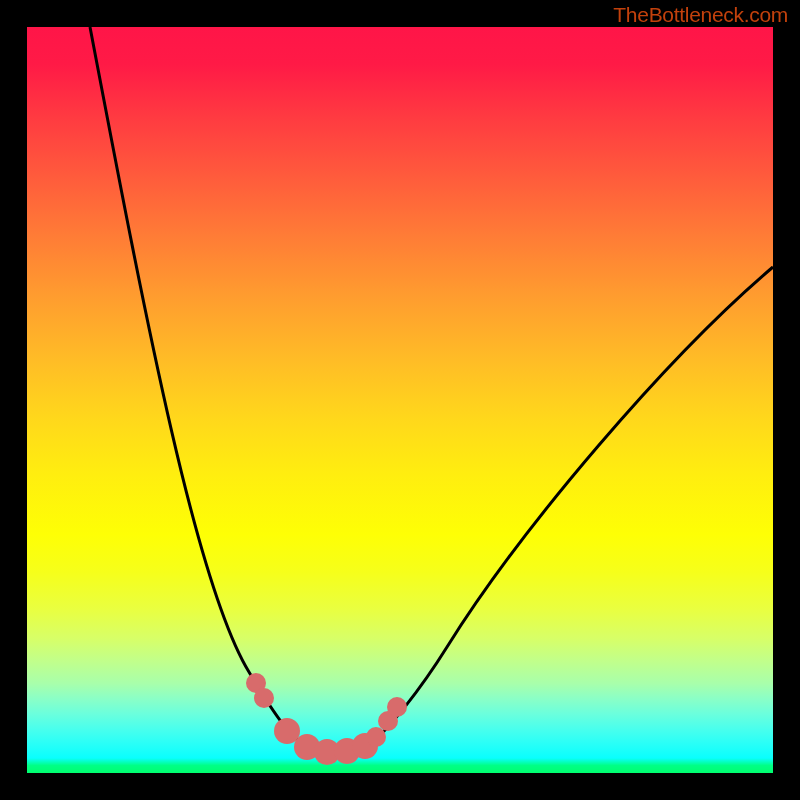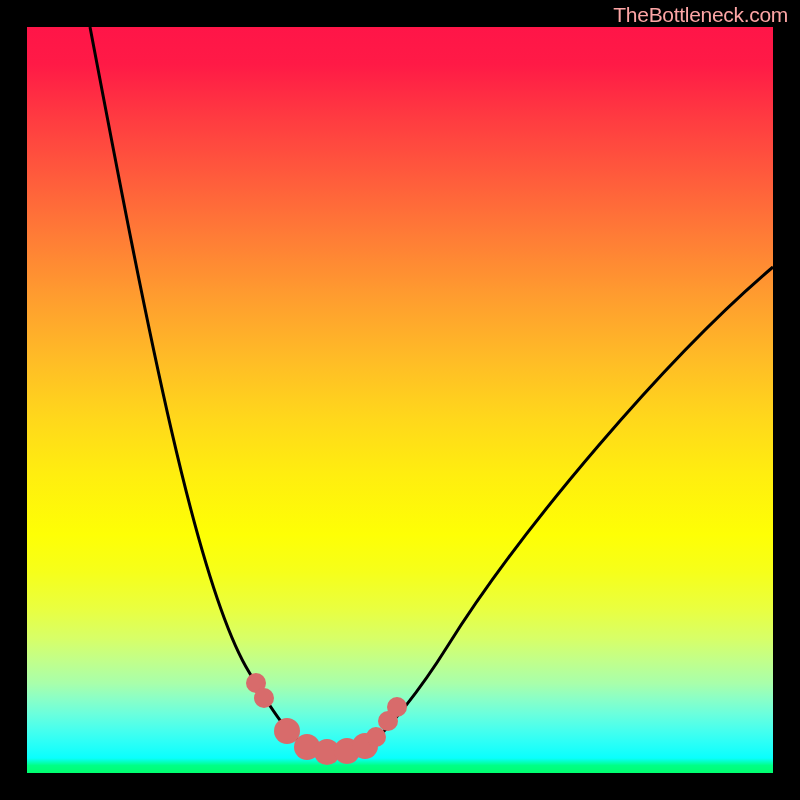--- a/index.html
+++ b/index.html
@@ -40,21 +40,21 @@
       #00ff85 99%,
       #00ff6f 100%
     );
   }
   .attribution {
     position: absolute;
     top: 3px;
     right: 12px;
     font-family: Arial, Helvetica, sans-serif;
     font-size: 21px;
-    color: #fca5a5;
+    color: #c2410c;
     font-weight: 400;
     letter-spacing: -0.3px;
     text-align: right;
   }
   svg.curves {
     position: absolute;
     left: 27px;
     top: 27px;
     width: 746px;
     height: 746px;

